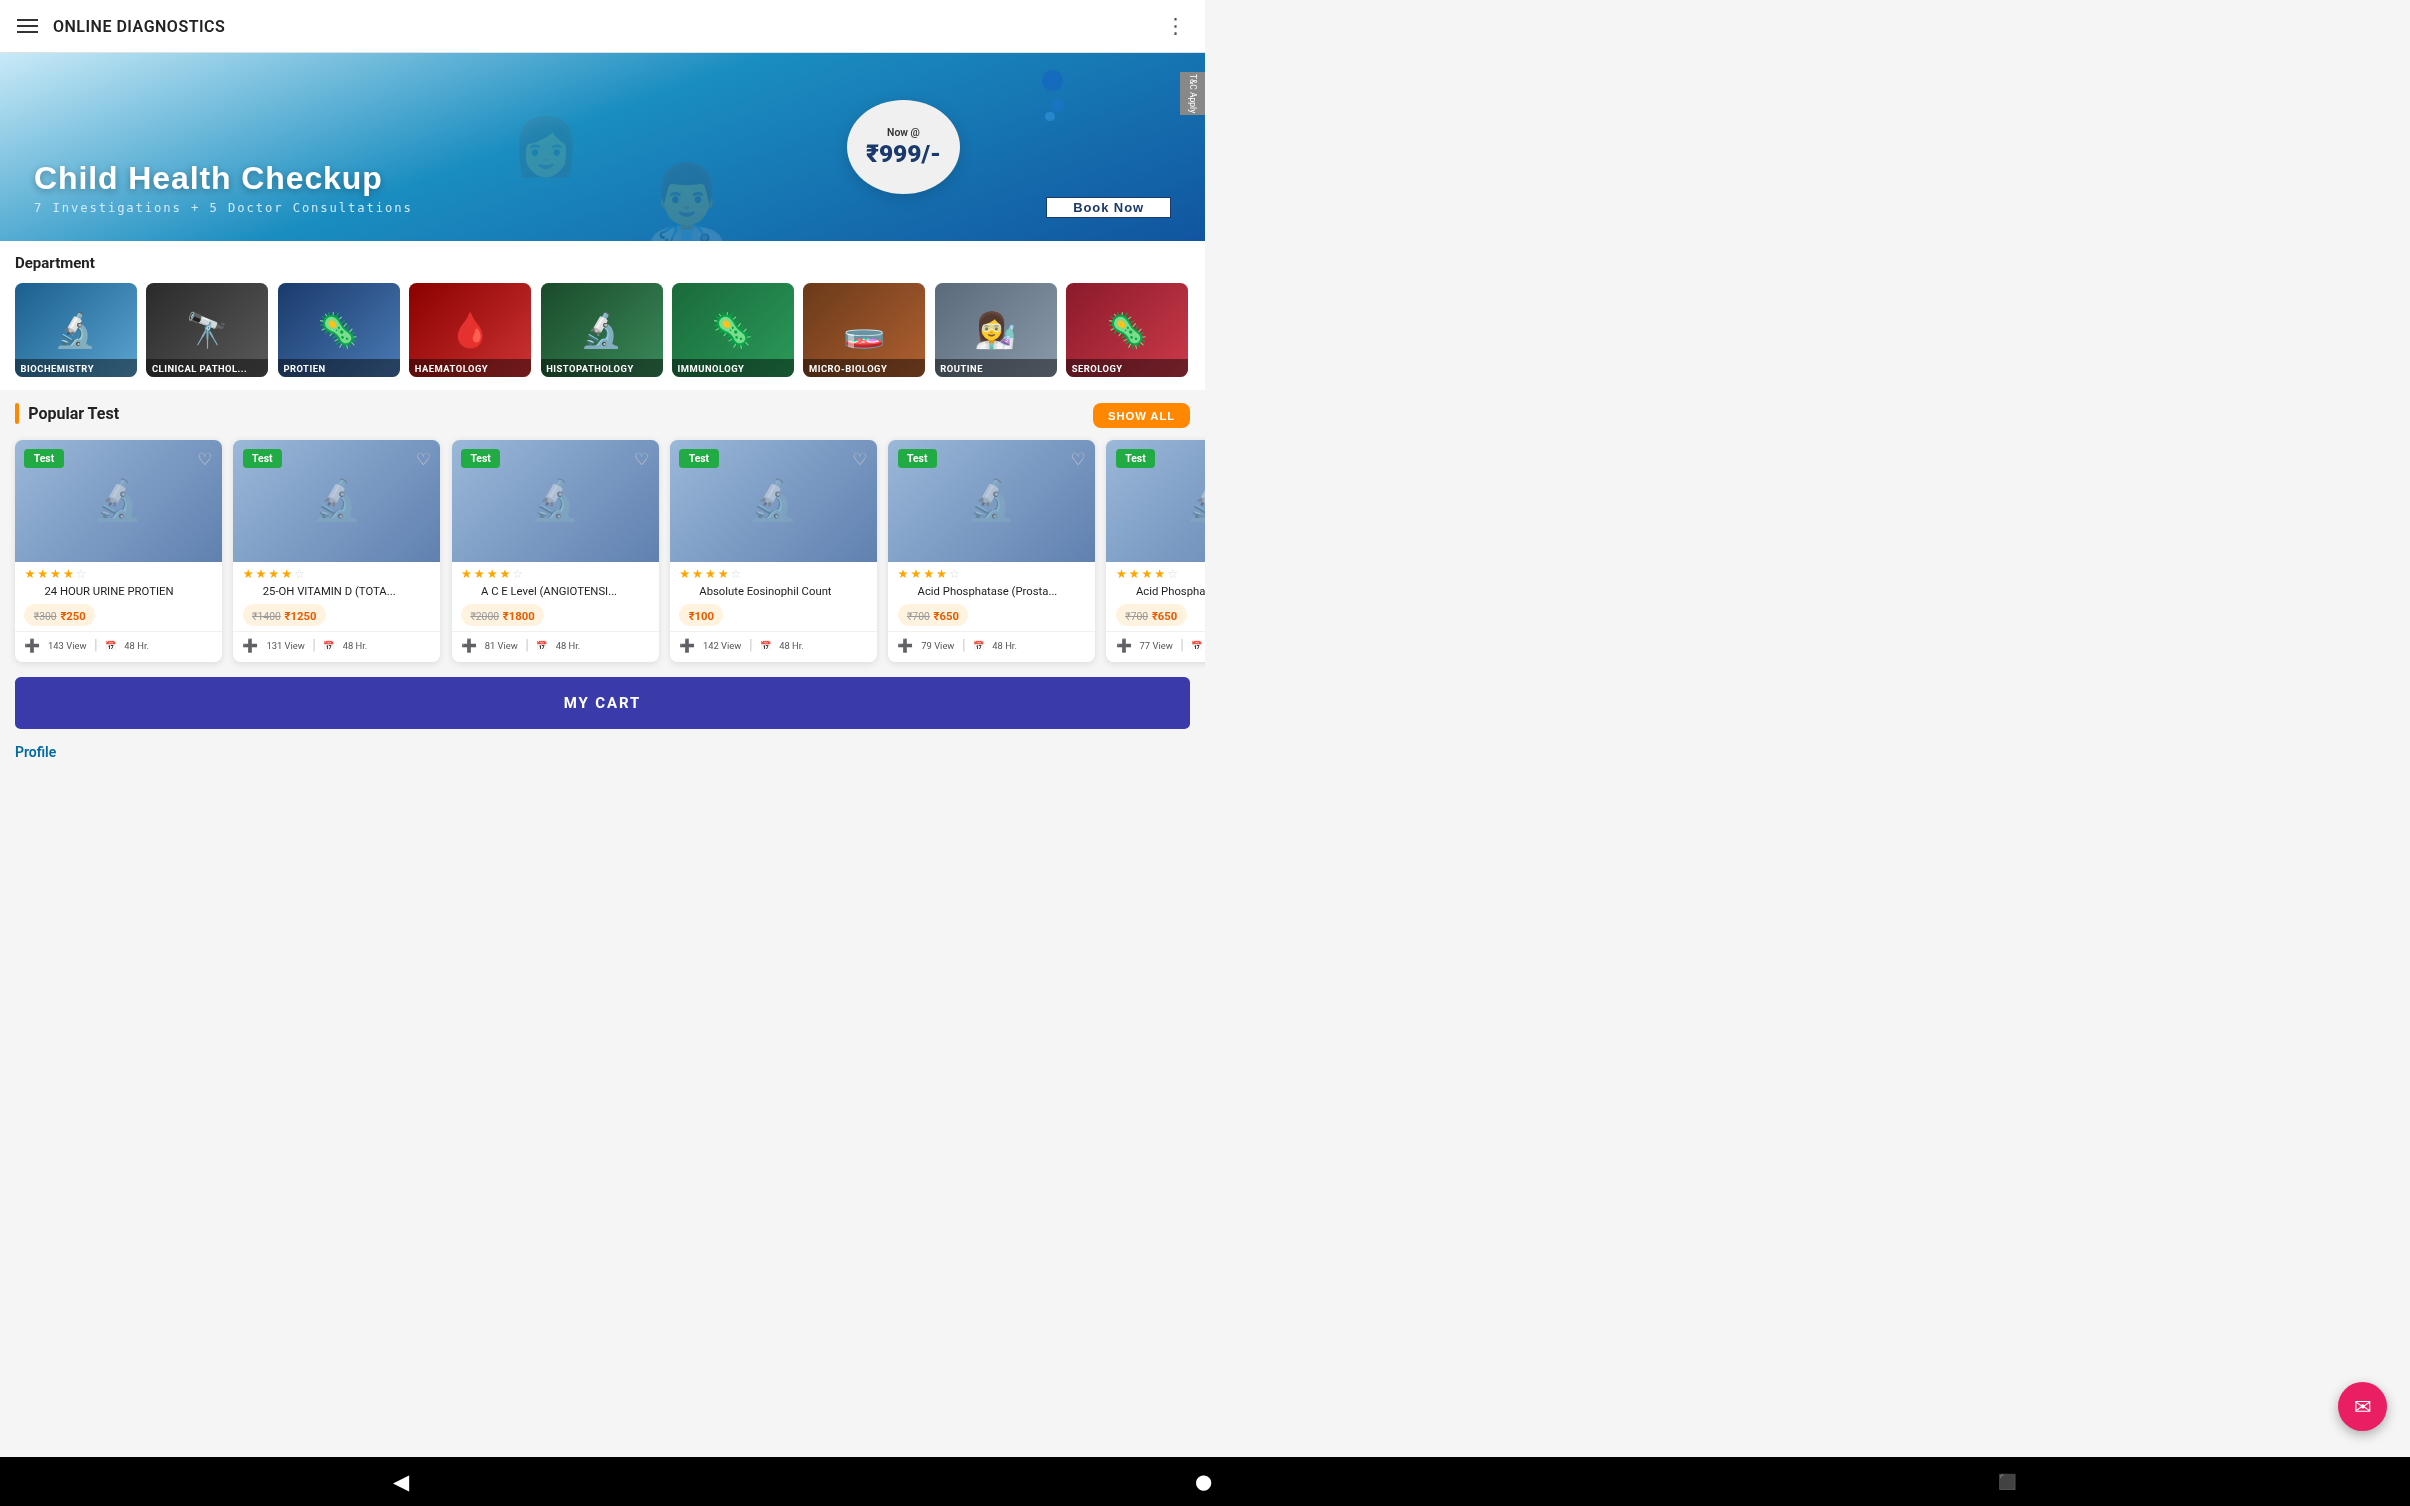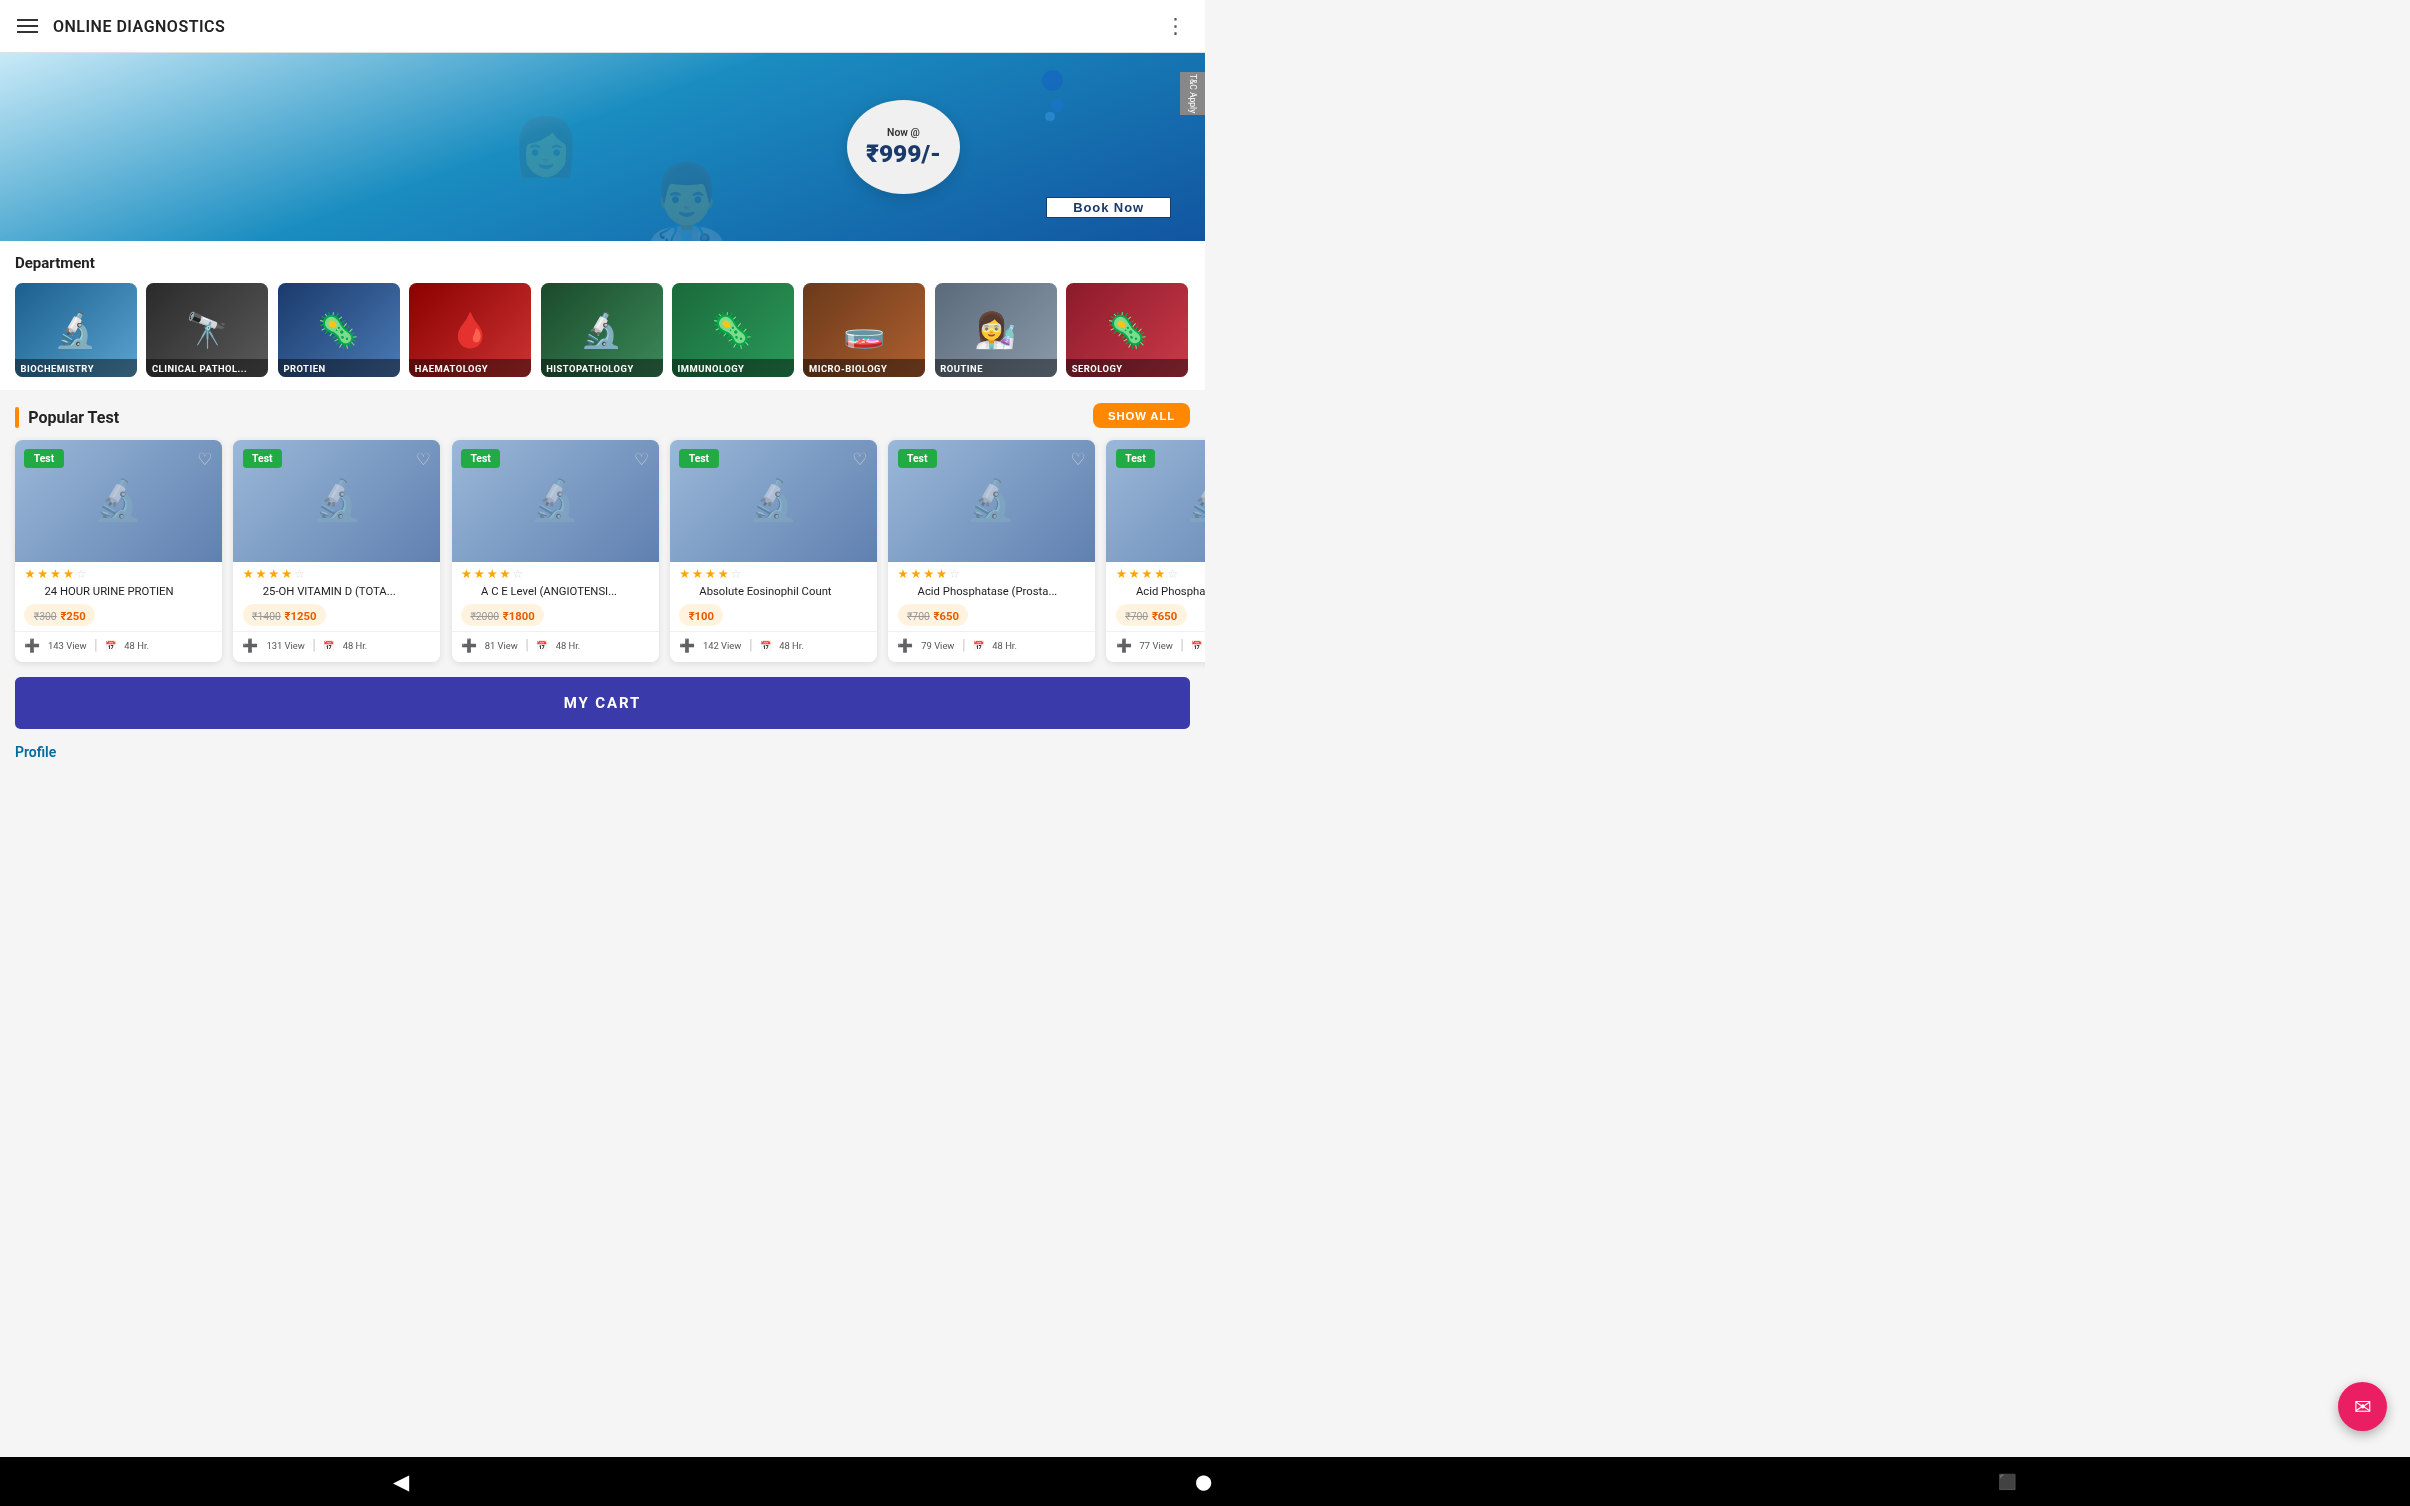--- a/index.html
+++ b/index.html
@@ -73,21 +73,21 @@
     .dept-cytology { background: linear-gradient(135deg, #1a3a6b, #4a7ab5); }
     .dept-haematology { background: linear-gradient(135deg, #8b0000, #cc3333); }
     .dept-histopath { background: linear-gradient(135deg, #1a4a2a, #3a8a5a); }
     .dept-immunology { background: linear-gradient(135deg, #1a6a3a, #2a9a5a); }
     .dept-microbiology { background: linear-gradient(135deg, #6a3a1a, #b06030); }
     .dept-routine { background: linear-gradient(135deg, #5a6a7a, #8a9aaa); }
     .dept-serology { background: linear-gradient(135deg, #8a1a2a, #cc3a4a); }
 
     
     .popular-header {
-      display: flex; align-items: flex-end; justify-content: space-between;
+      display: flex; align-items: flex-start; justify-content: space-between;
       padding: 13px 15px 7.5px 15px; background: #f5f5f5;
     }
     .popular-title-wrap { display: flex; align-items: center; gap: 0; }
     .popular-accent { width: 3.8px; height: 21px; background: #ff8800; margin-right: 9.4px; border-radius: 1.9px; }
     .popular-title { font-size: 16px; font-weight: 700; color: #222; }
     .show-all-btn {
       background: #ff8800; color: #fff; border: none; padding: 6.6px 15px;
       font-size: 11.3px; font-weight: 700; border-radius: 8px; cursor: pointer; letter-spacing: 0.9px;
     }
 
@@ -169,20 +169,24 @@
 <div class="banner">
   <div class="banner-bg-wave"></div>
 
   <div style="position:absolute;top:0;right:377px;height:100%;width:282px;display:flex;align-items:flex-end;justify-content:center;">
     <div style="font-size:75px;line-height:1;opacity:0.15;">👨‍⚕️</div>
   </div>
   <div style="position:absolute;top:0;right:565px;height:100%;width:188px;display:flex;align-items:center;justify-content:center;">
     <div style="font-size:56px;opacity:0.12;">👩</div>
   </div>
 
+  <div class="banner-text-block">
+    <div class="banner-title">Child Health Checkup</div>
+    <div class="banner-subtitle">7 Investigations + 5 Doctor Consultations</div>
+  </div>
 
   <div class="banner-price-bubble">
     <span class="banner-now">Now @</span>
     <span class="banner-price-val">₹999/-</span>
   </div>
 
   <button class="banner-book-btn">Book Now</button>
   <div class="banner-tbc">T&amp;C Apply</div>
 
   <div style="position:absolute;right:141px;top:17px;">

